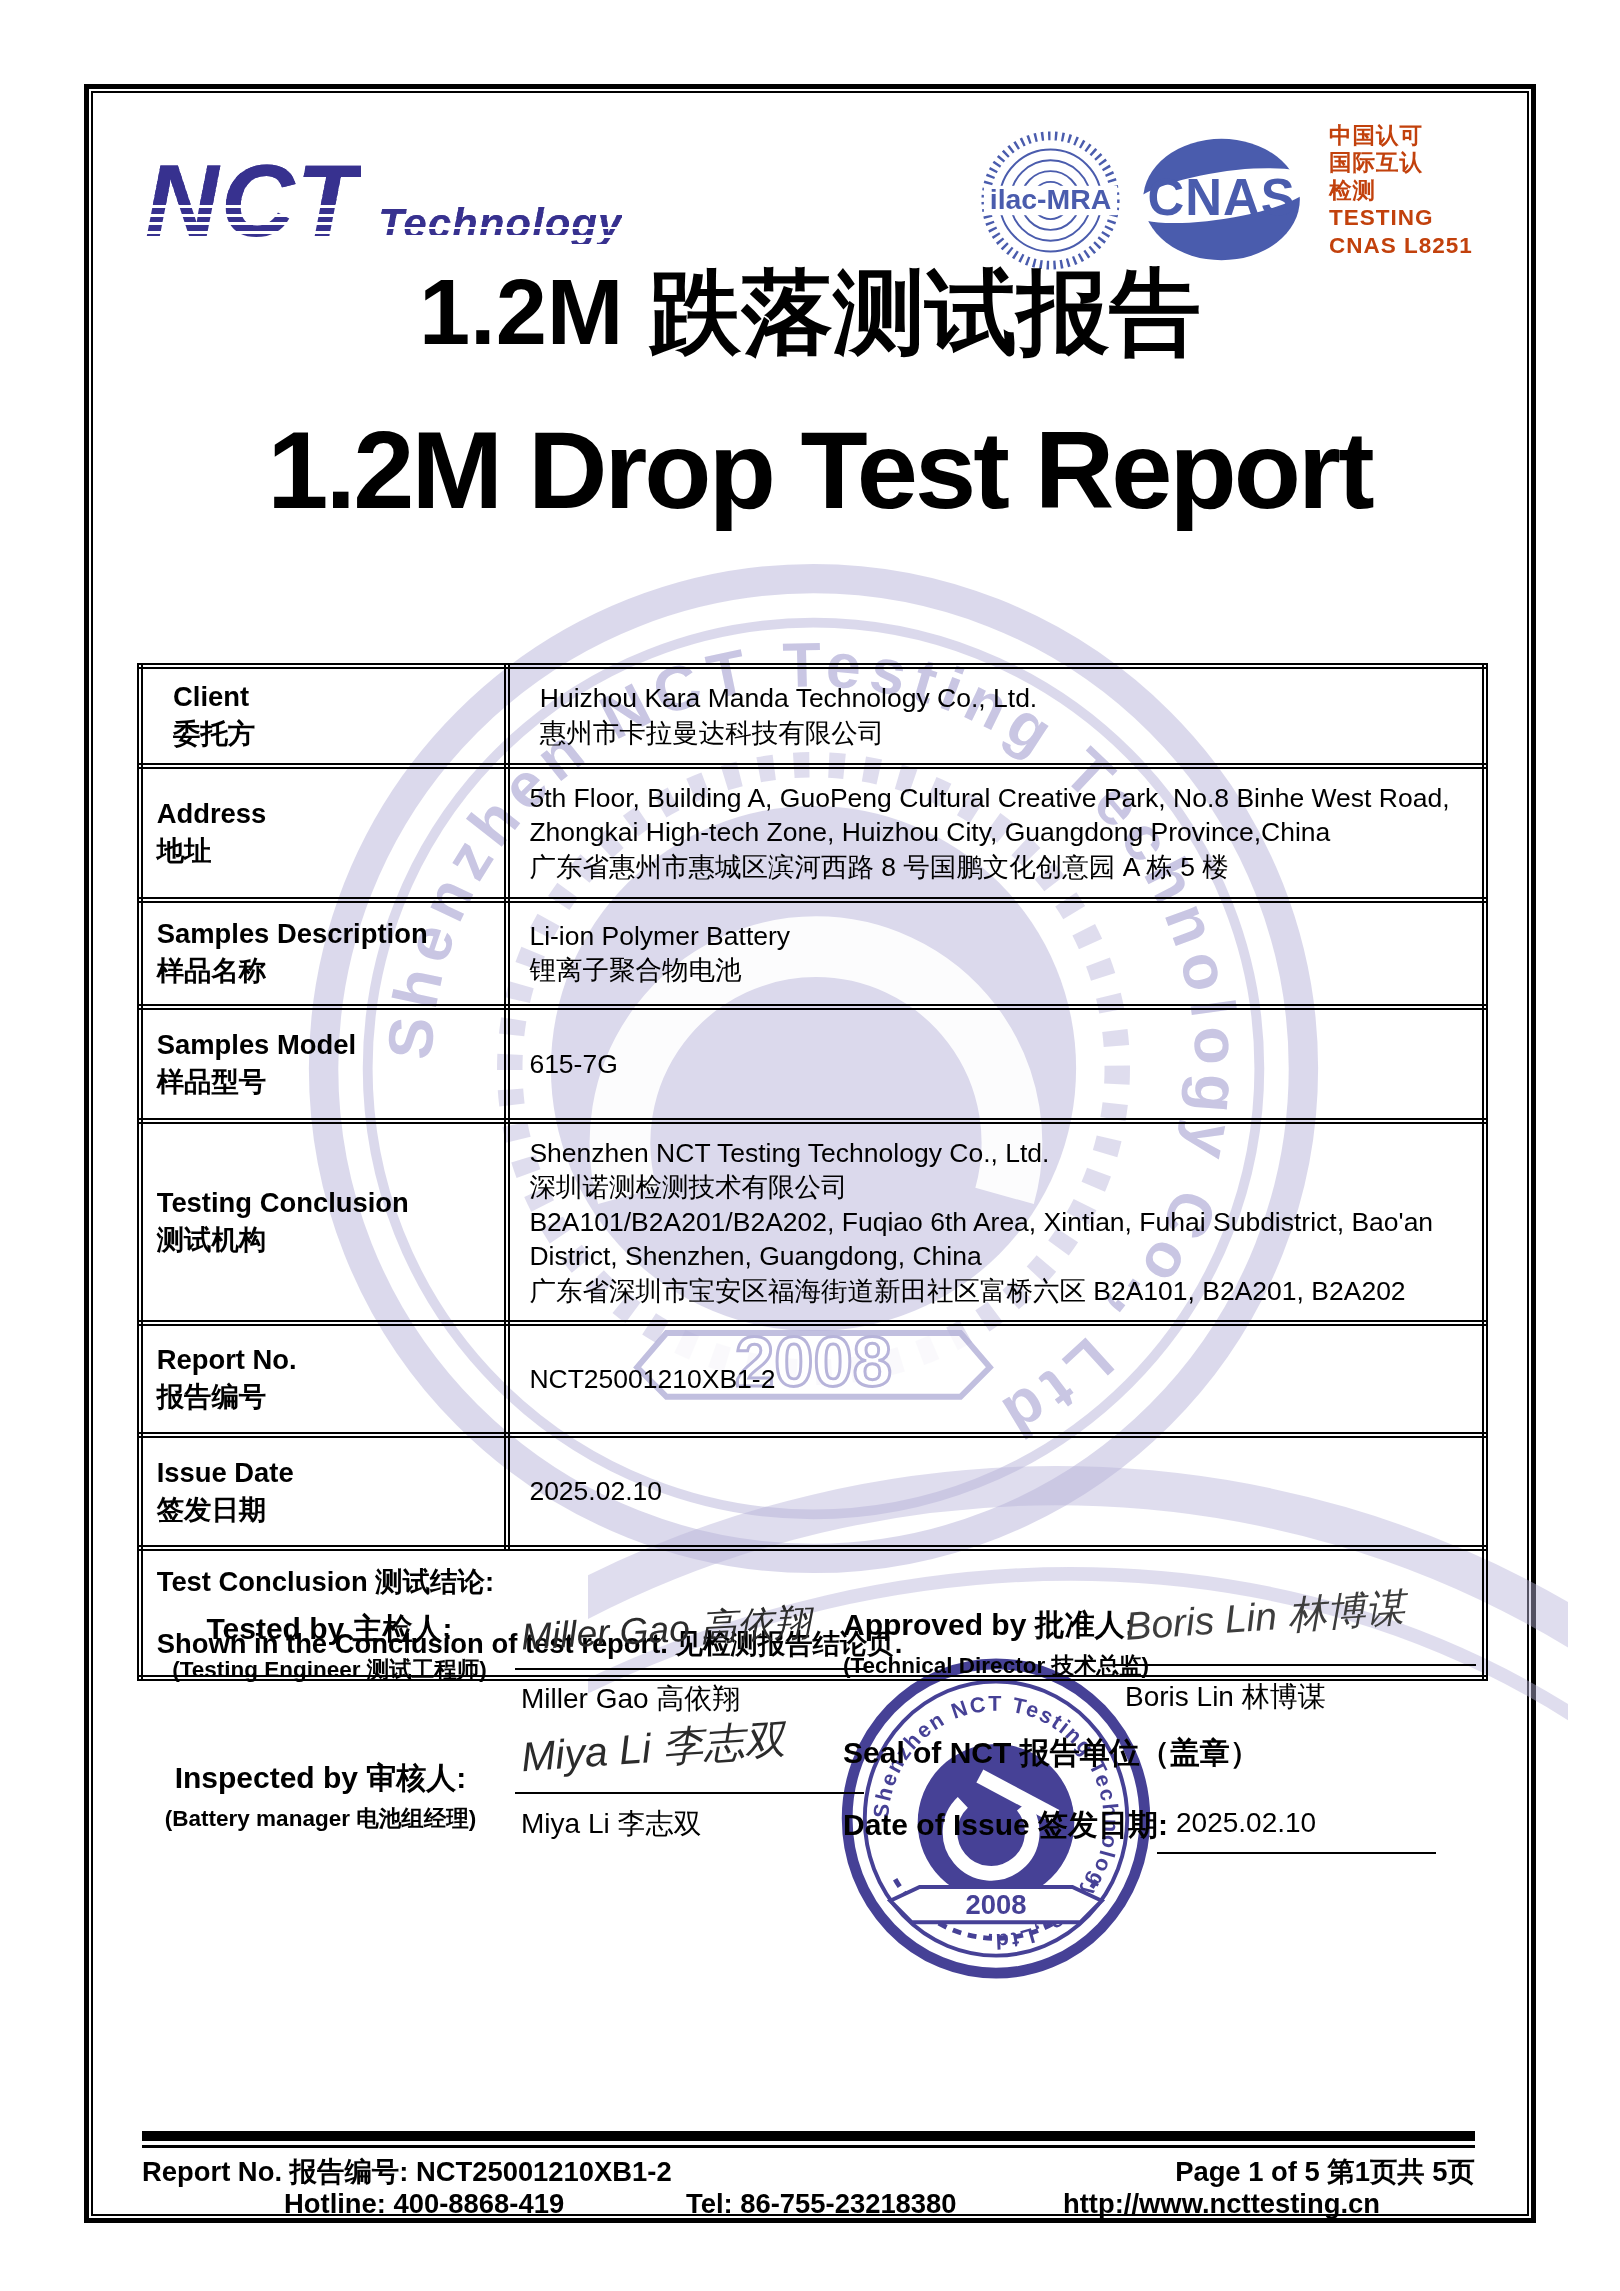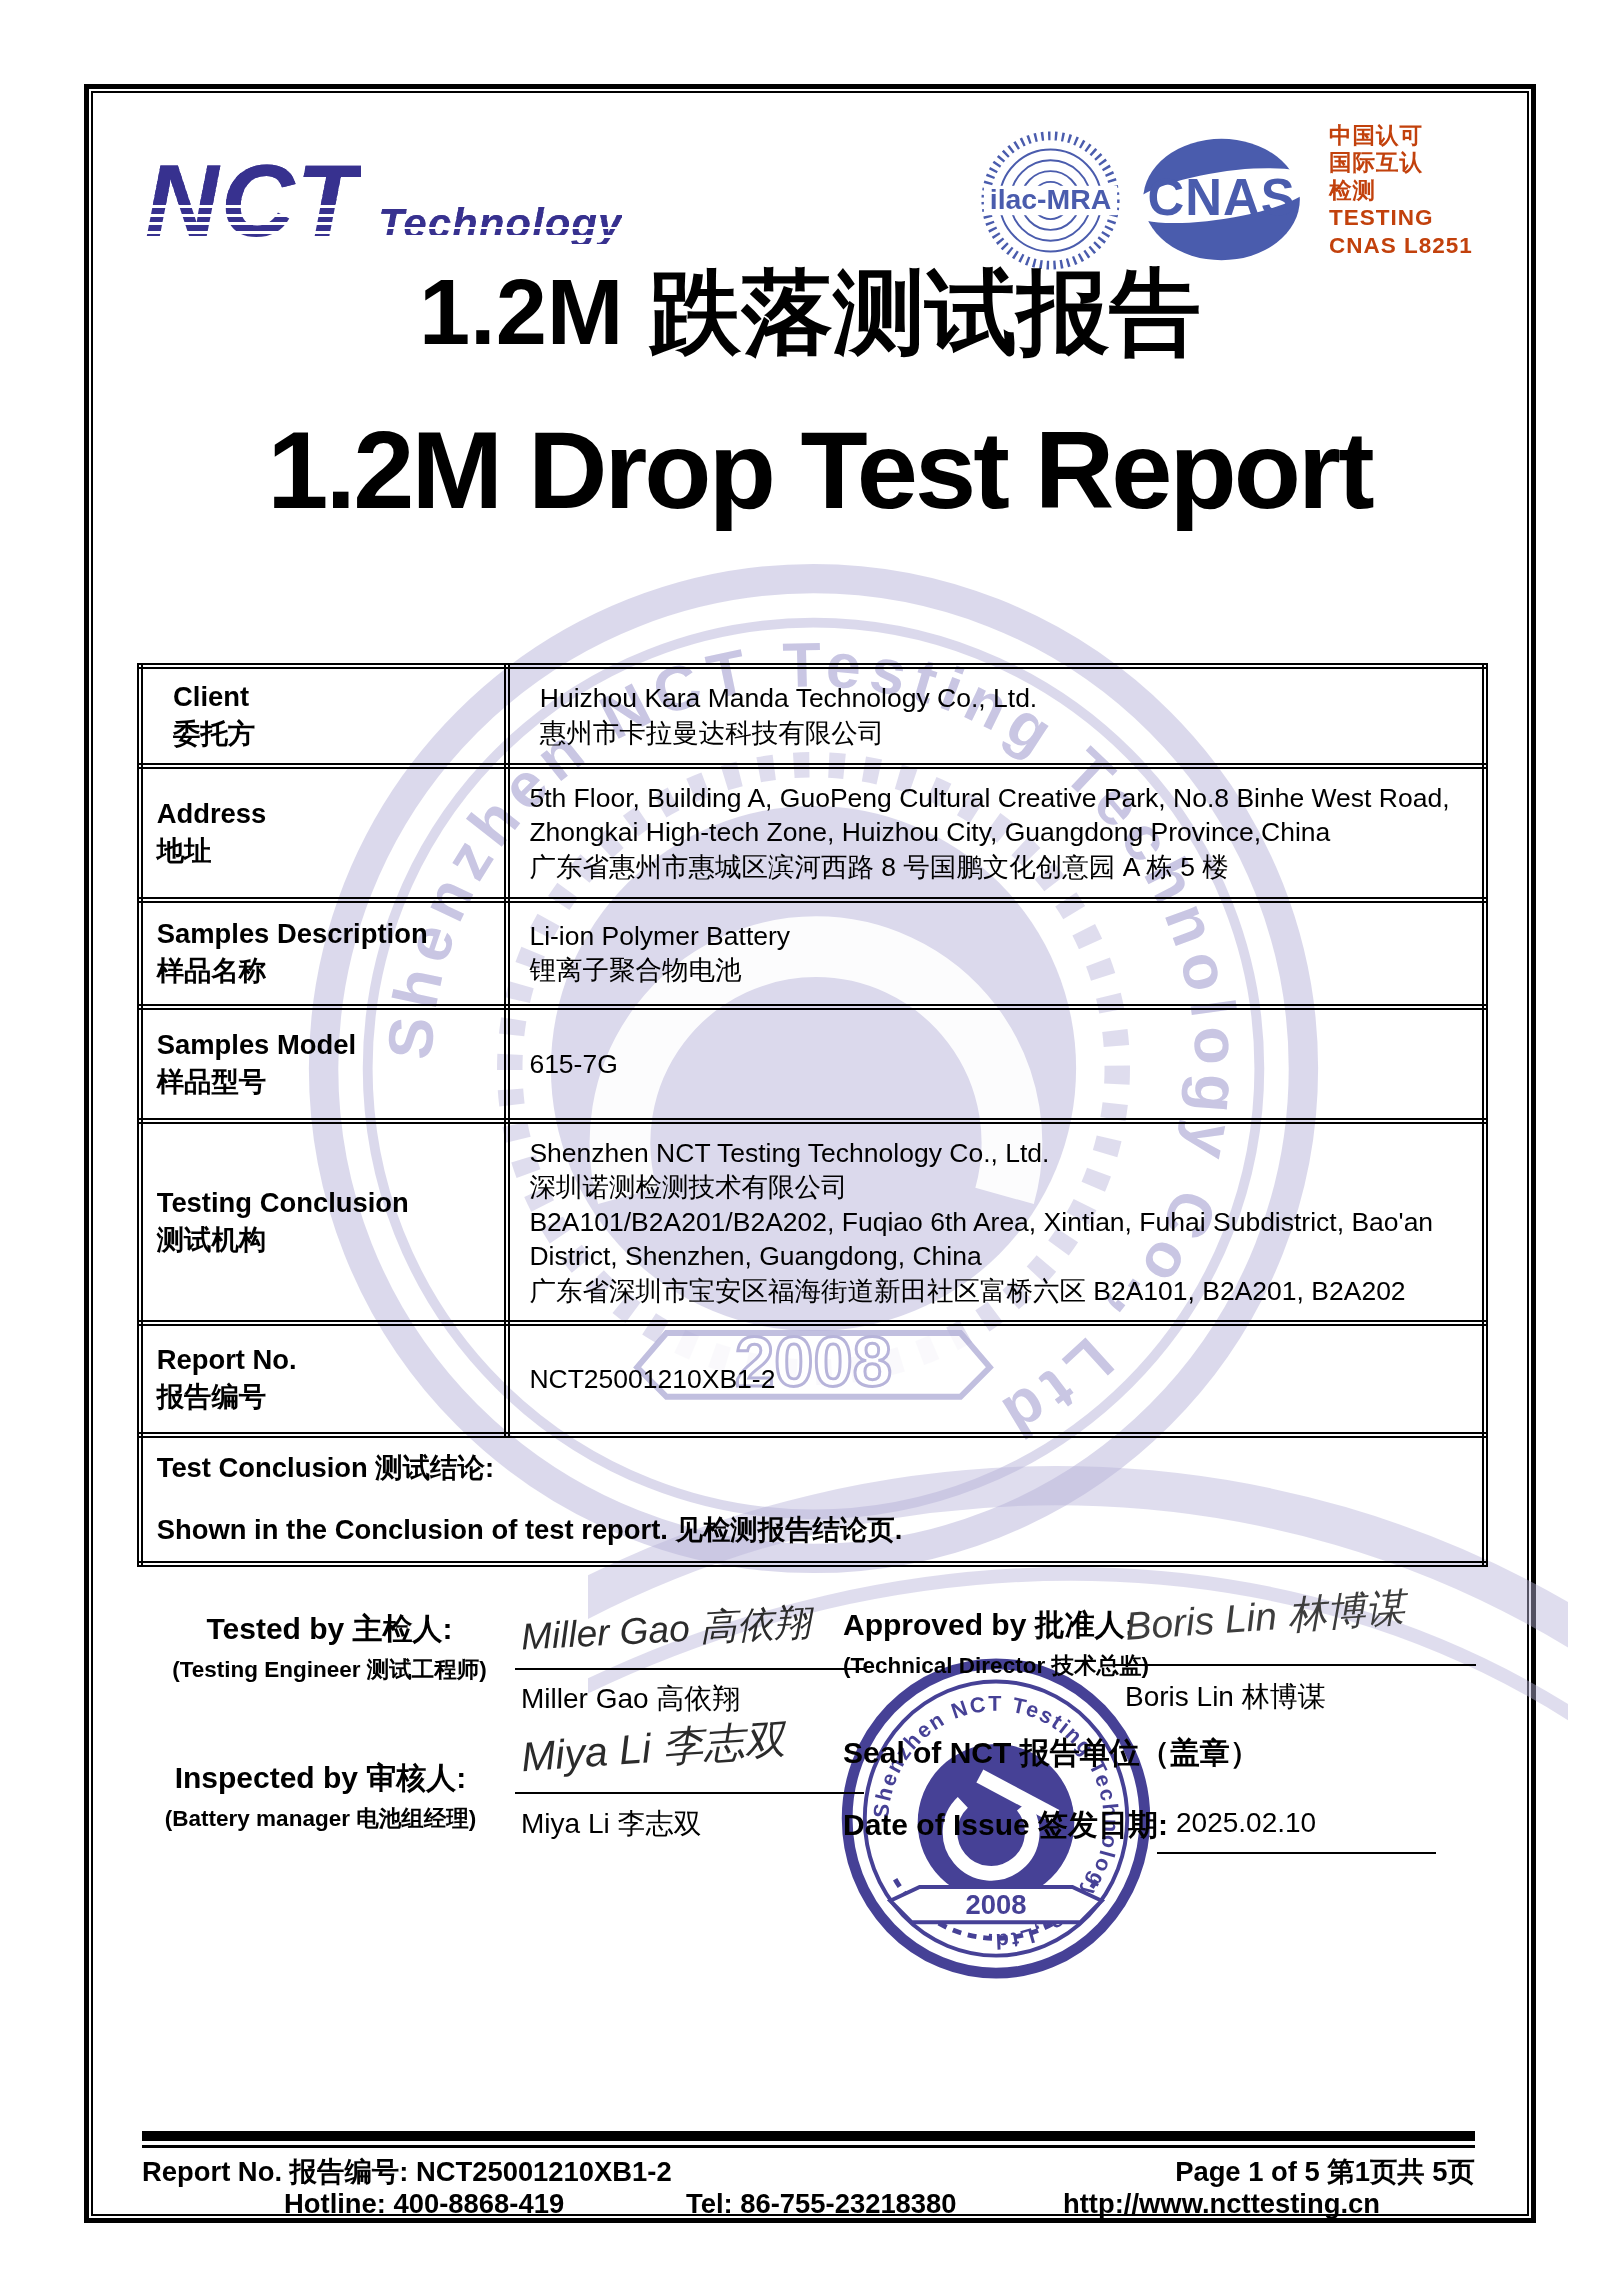--- a/index.html
+++ b/index.html
@@ -175,20 +175,29 @@
     </tr>
     <tr class="r5">
       <td class="lbl">
         <div>Report No.</div>
         <div>报告编号</div>
       </td>
       <td class="val">
         <div>NCT25001210XB1-2</div>
       </td>
     </tr>
+    <tr class="r6">
+      <td class="lbl">
+        <div>Issue Date</div>
+        <div>签发日期</div>
+      </td>
+      <td class="val">
+        <div>2025.02.10</div>
+      </td>
+    </tr>
     <tr class="r7">
       <td class="concl" colspan="2">
         <div class="c1">Test Conclusion 测试结论:</div>
         <div>Shown in the Conclusion of test report. 见检测报告结论页.</div>
       </td>
     </tr>
   </tbody>
     </table>
 
   <div class="abs role" style="left:165px;top:1609px;width:329px;">

